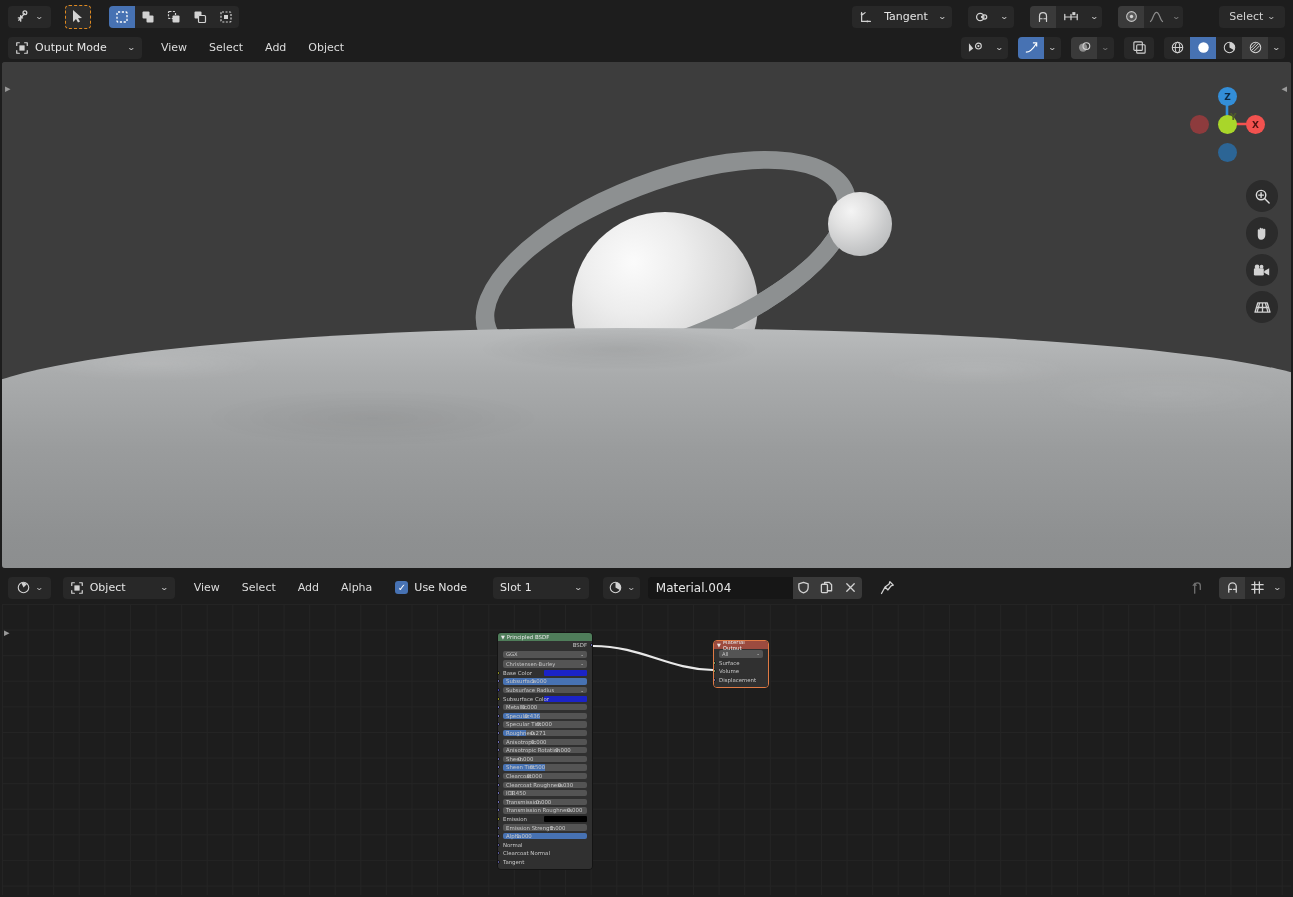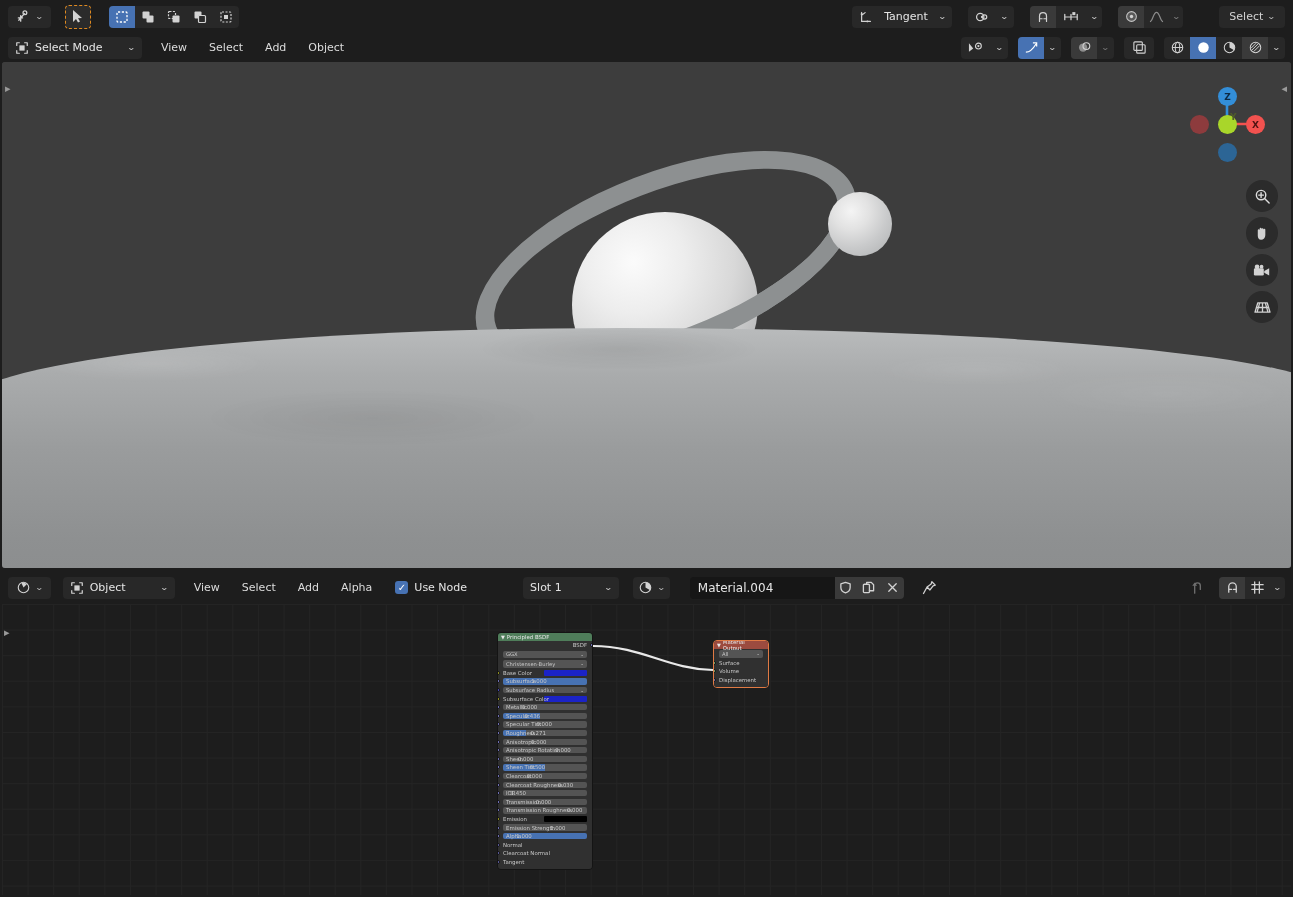--- a/index.html
+++ b/index.html
@@ -234,21 +234,21 @@
   </div>
 </div>
 
 <div id="headerbar" class="bar">
   <div class="dd" style="width:134px;margin-right:6px">
     <span style="display:flex;align-items:center;gap:6px">
       <svg width="14" height="14" viewBox="0 0 16 16">
         <path class="stroke" d="M2 5 V2 H5 M11 2 H14 V5 M14 11 V14 H11 M5 14 H2 V11"></path>
         <rect x="5" y="5" width="6" height="6" class="fill"></rect>
       </svg>
-      <span>Select Mode</span>
+      <span>Output Mode</span>
     </span>
     <span class="chev">⌄</span>
   </div>
 
   <div class="menu">View</div>
   <div class="menu">Select</div>
   <div class="menu">Add</div>
   <div class="menu">Object</div>
 
   <div style="flex:1"></div>
@@ -405,34 +405,34 @@
   <div class="menu" style="margin-left:6px">View</div>
   <div class="menu">Select</div>
   <div class="menu">Add</div>
   <div class="menu">Alpha</div>
 
   <div style="display:flex;align-items:center;gap:6px;margin-left:10px">
     <span style="width:13px;height:13px;border-radius:3px;background:#4772b3;display:flex;align-items:center;justify-content:center;color:#fff;font-size:10px">✓</span>
     <span>Use Node</span>
   </div>
 
-  <div class="dd" style="width:96px;margin-left:52px">
+  <div class="dd" style="width:96px;margin-left:22px">
     <span>Slot 1</span>
     <span class="chev">⌄</span>
   </div>
 
   <div class="btn" style="margin-left:10px;padding:0 5px">
     <svg width="15" height="15" viewBox="0 0 16 16">
       <circle cx="8" cy="8" r="5.6" fill="none" stroke="#d2d2d2" stroke-width="1.2"></circle>
       <path class="fill" d="M8 8 L8 2.4 A5.6 5.6 0 0 1 12.9 10.8 Z"></path>
     </svg>
     <span class="chev">⌄</span>
   </div>
 
-  <div style="display:flex;align-items:flex-end;margin-left:16px">
+  <div style="display:flex;align-items:flex-end;margin-left:4px">
     <div style="width:145px;height:22px;background:#161616;border-radius:4px 0 0 4px;display:flex;align-items:center;padding:0 8px;font-size:12px">
       <span>Material.004</span>
     </div>
     <div style="width:22px;height:22px;background:#3a3a3a;display:flex;align-items:center;justify-content:center">
       <svg width="13" height="13" viewBox="0 0 14 14">
           <path class="stroke" d="M7 1.5 L12 3.2 V7 c0 3.2 -2.6 5 -5 5.8 C4.6 12 2 10.2 2 7 V3.2 Z"></path>
         </svg>
     </div>
     <div style="width:24px;height:22px;background:#3a3a3a;display:flex;align-items:center;justify-content:center">
       <svg width="13" height="13" viewBox="0 0 14 14">

